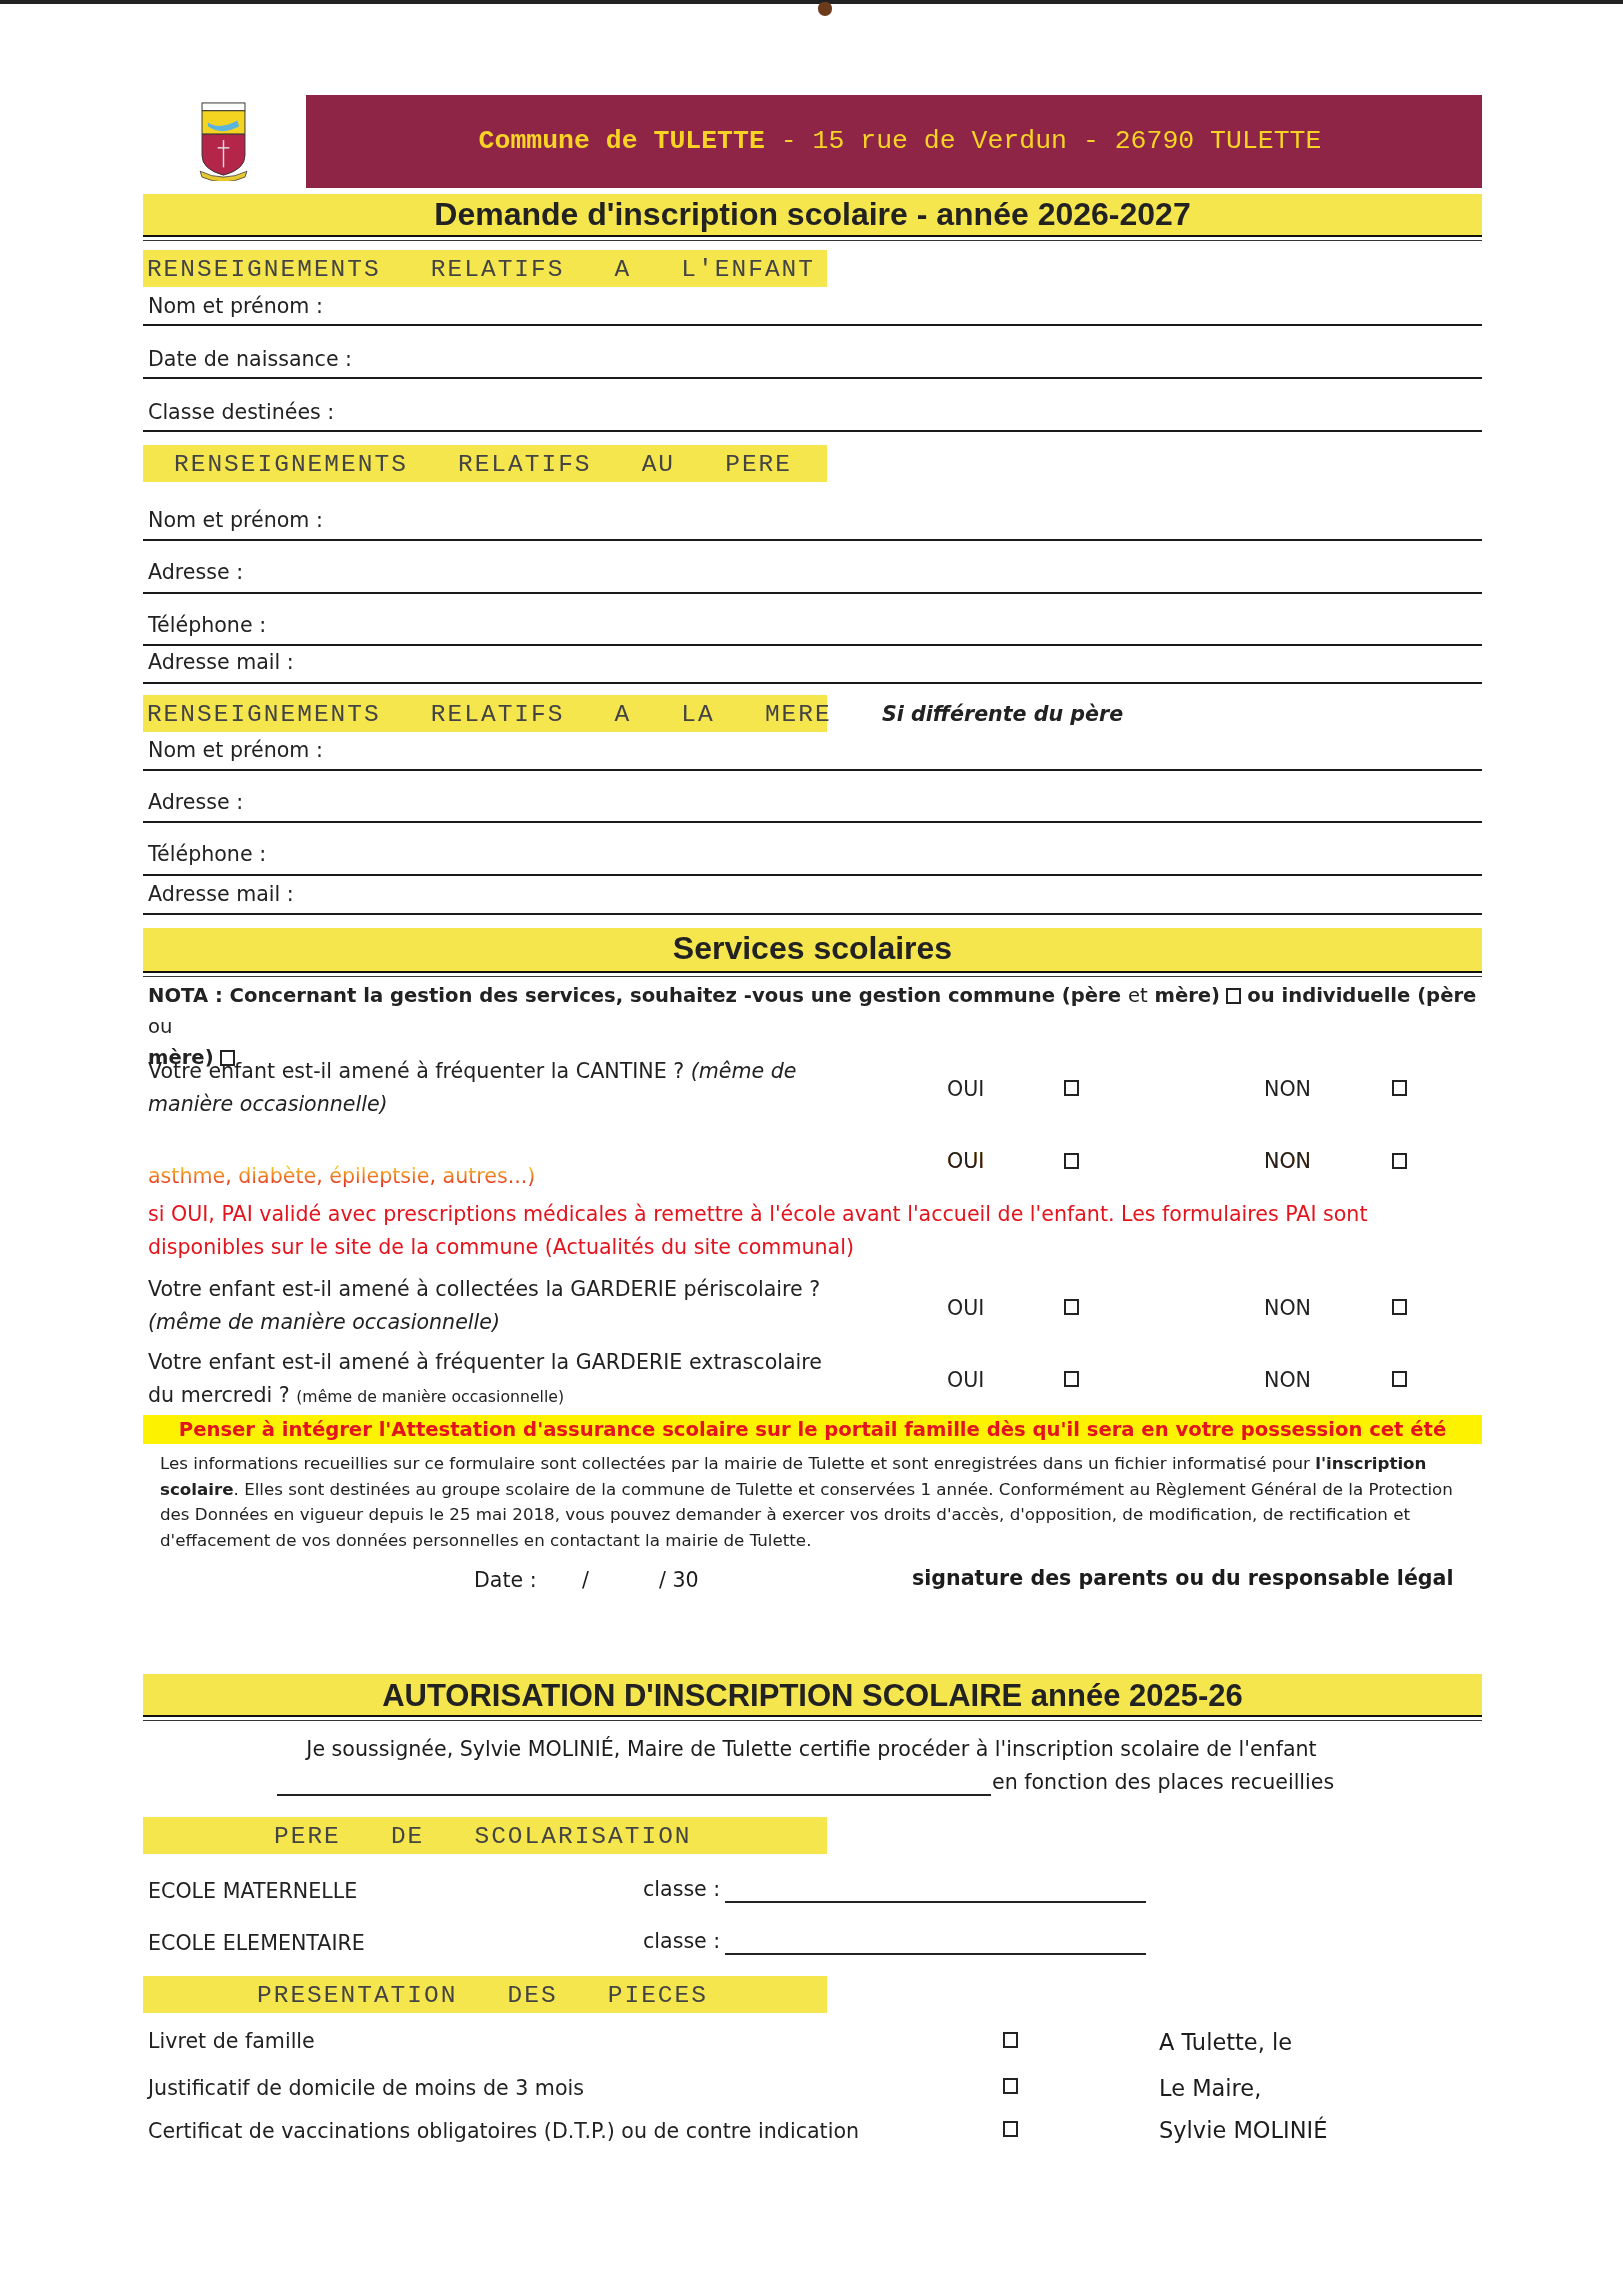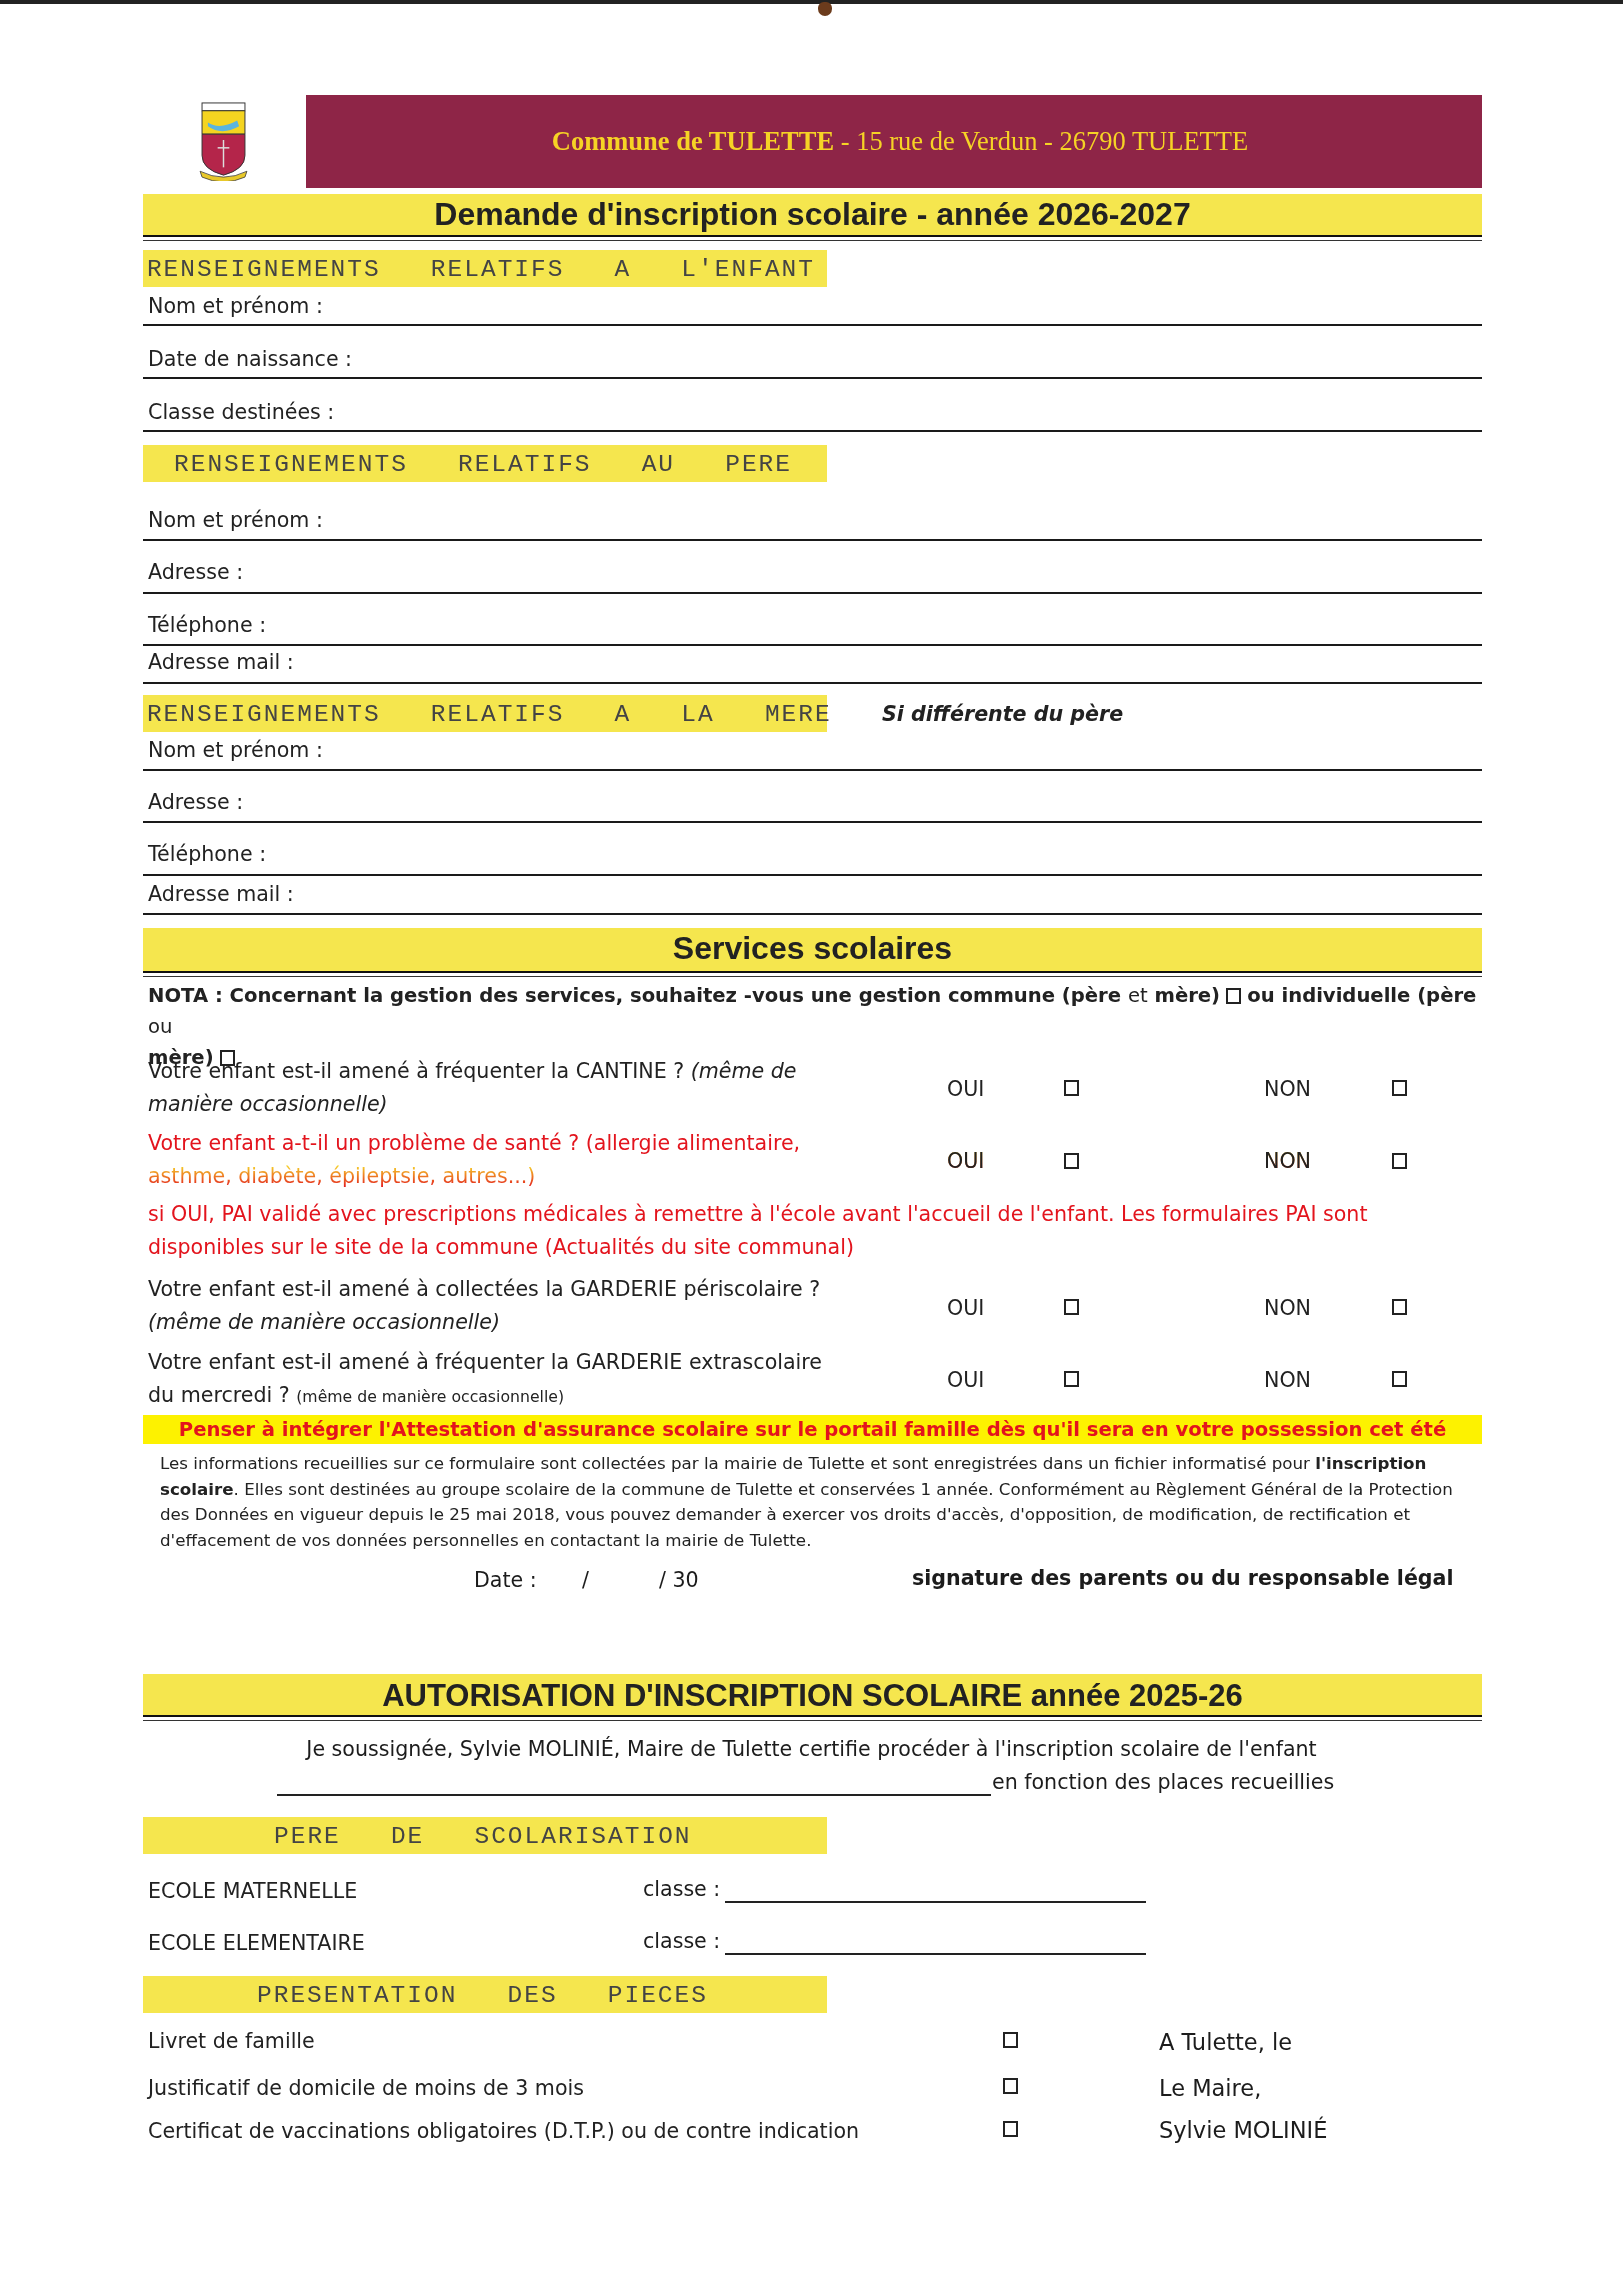--- a/index.html
+++ b/index.html
@@ -1,21 +1,21 @@
 <!DOCTYPE html>
 <html><head>
 <meta charset="utf-8">
 <style>
   html, body { margin: 0; padding: 0; background: #ffffff; }
   body { width: 1623px; height: 2293px; position: relative; overflow: hidden;
          font-family: "Liberation Sans", sans-serif; color: #1c1c1c; }
   .topedge { position: absolute; left: 0; top: 0; width: 1623px; height: 3.9px; background: #222; }
   .stain { position: absolute; left: 818px; top: 2px; width: 13.7px; height: 13.7px; border-radius: 50% 50% 60% 60%; background: #6b3b1c; }
   .abs { position: absolute; }
-  .sans { font-family: Liberation Serif, serif; margin-left: 12px; }
+  .sans { font-family: Liberation Mono, monospace; margin-left: 12px; }
   .body-font { font-family: "DejaVu Sans", sans-serif; }
   .mono { font-family: "Liberation Mono", monospace; letter-spacing: 2px; }
 
   .logo { position: absolute; left: 198px; top: 101px; width: 51px; height: 80px; }
   .banner { position: absolute; left: 306px; top: 95px; width: 1176px; height: 93px; background: #8e2547; }
   .banner-text { position: absolute; left: 0; right: 0; top: 31px; text-align: center; color: #f6d325; font-size: 26.5px; }
   .banner-text b { font-weight: bold; }
 
   .yellow-band { position: absolute; background: #f5e64e; }
   .title-band { left: 143px; width: 1339px; height: 41px; }
@@ -119,21 +119,21 @@
 
 <div class="q body-font" style="top:1055px;">
   <span>Votre enfant est-il amené à fréquenter la CANTINE ? </span><i>(même de manière occasionnelle)</i>
 </div>
 <div class="opt body-font" style="left:947px; top:1077px;">OUI</div>
 <div class="cb" style="left:1064px; top:1080px;"></div>
 <div class="opt body-font" style="left:1264px; top:1077px;">NON</div>
 <div class="cb" style="left:1392px; top:1080px;"></div>
 
 <div class="q body-font" style="top:1127px;">
-  <span class="red">Votre enfant a-t-il un problème de santé ? (allergie alimentaire,</span><br>
+  <br>
   <span class="grad-text">asthme, diabète, épileptsie, autres...)</span>
 </div>
 <div class="opt body-font grad-text" style="left:947px; top:1149px;">OUI</div>
 <div class="cb" style="left:1064px; top:1153px;"></div>
 <div class="opt body-font grad-text" style="left:1264px; top:1149px;">NON</div>
 <div class="cb" style="left:1392px; top:1153px;"></div>
 
 <div class="abs body-font red" style="left:148px; top:1198px; width:1274px; font-size:20.6px; line-height:33px;">si OUI, PAI validé avec prescriptions médicales à remettre à l'école avant l'accueil de l'enfant. Les formulaires PAI sont disponibles sur le site de la commune (Actualités du site communal)</div>
 
 <div class="q body-font" style="top:1273px;">

